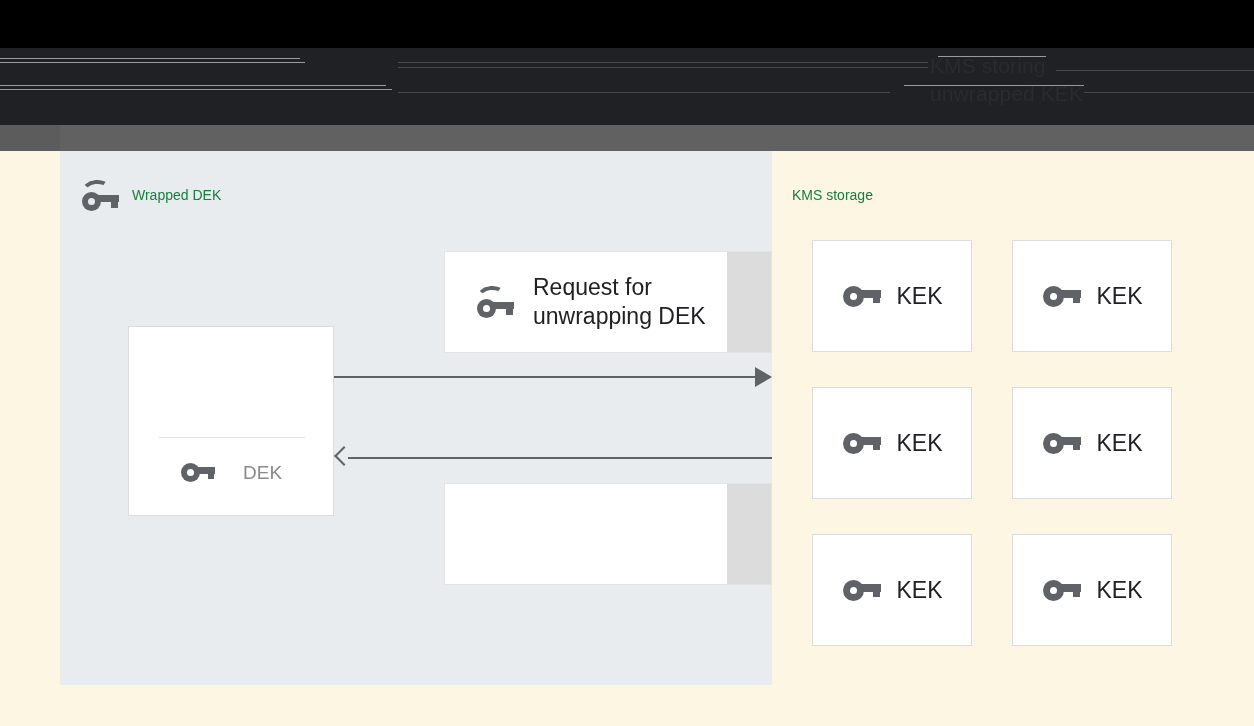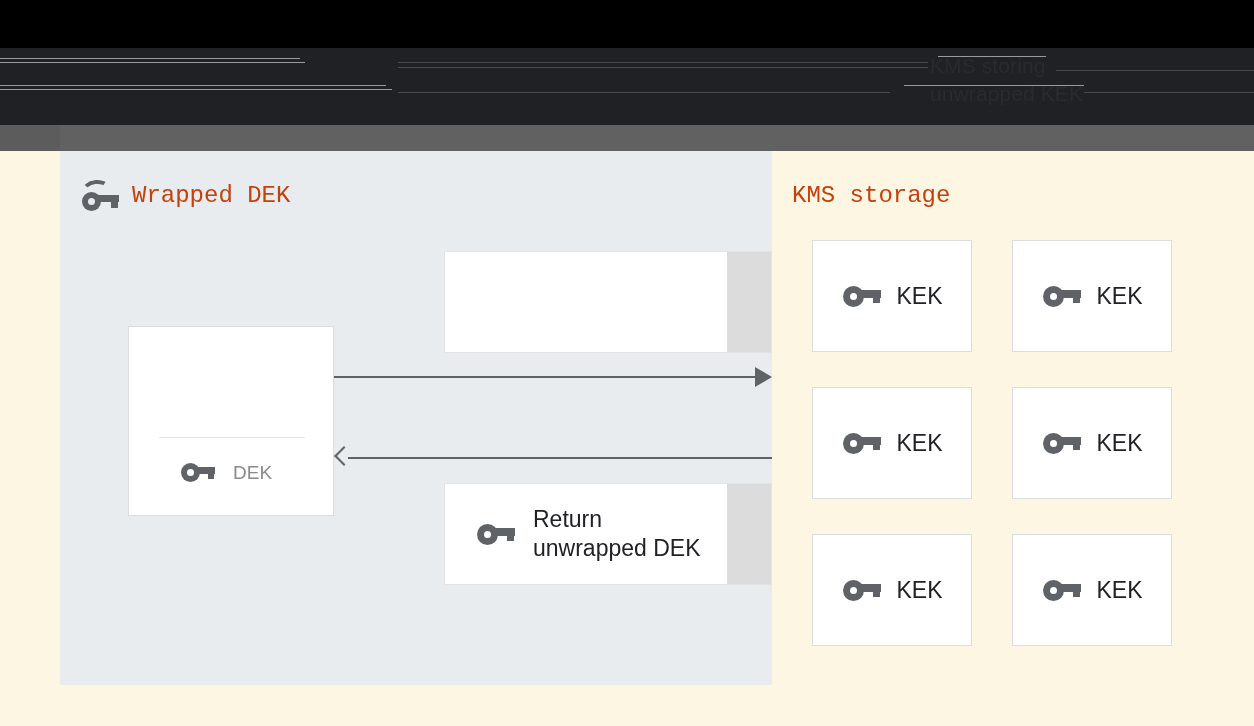--- a/index.html
+++ b/index.html
@@ -54,25 +54,24 @@
     background: #e8ecef;
   }
   .panel-right {
     position: absolute; left: 772px; top: 151px;
     width: 482px; height: 534px;
     background: #fdf6e3;
   }
 
   .panel-title {
     position: absolute;
-    color: #c2410c;
-    font-size: 24px;
+    color: #15803d;
+    font-size: 14px;
     line-height: 19px;
     white-space: nowrap;
-    font-family: Liberation Mono, monospace;
   }
   #wrapped-title { left: 132px; top: 186px; }
   #kms-title     { left: 792px; top: 186px; }
 
   
   .key { position: relative; display: inline-block; }
   .key .bow {
     position: absolute; left: 0; top: 0;
     border-radius: 50%;
     background: #5f6368;
@@ -112,21 +111,21 @@
   #data-chunk-label {
     font-size: 23px; line-height: 28px; color: #202124;
     white-space: pre-line;
   }
   #data-chunk-divider {
     position: absolute; left: 30px; top: 110px; width: 146px; height: 1px;
     background: #e3e3e3;
   }
   #dek-row {
     position: absolute; left: 52px; top: 134px;
-    display: flex; align-items: center; gap: 18px;
+    display: flex; align-items: center; gap: 28px;
   }
   #dek-label { font-size: 19px; color: #8a8a8a; line-height: 19px; }
 
   
   .msg-card {
     position: absolute; left: 444px;
     width: 328px; height: 102px;
     background: #fff;
     border: 1px solid #e4e4e4;
   }
@@ -228,35 +227,36 @@
         <div class="shaft" style="left:16px;top:6px;width:18px;height:7px;"></div>
         <div class="tooth" style="left:27px;top:6px;width:6px; height:12px;"></div>
       </div>
       <div id="dek-label">DEK</div>
     </div>
   </div>
 
   <div class="msg-card" id="msg-request">
     <div class="white"></div>
     <div class="strip"></div>
+    <div class="msg-inner">
+      <div class="key" style="width:40px;height:32px;">
+        <div class="arc" style="left:2px; top:0;   width:28px;height:20px;border-width:4px;transform:rotate(-8deg);"></div>
+        <div class="bow" style="left:2px; top:13px;width:19px;height:19px;"></div>
+        <div class="tooth" style="left:8px; top:19px;width:7px; height:7px;background:#fff;border-radius:50%;"></div>
+        <div class="shaft" style="left:18px;top:16px;width:21px;height:7px;"></div>
+        <div class="tooth" style="left:31px;top:16px;width:7px; height:13px;"></div>
+      </div>
+      <div class="msg-label">Request for
+unwrapping DEK</div>
+    </div>
   </div>
 
   <div class="msg-card" id="msg-return">
     <div class="white"></div>
     <div class="strip"></div>
-    <div class="msg-inner">
-      <div class="key" style="width:40px;height:24px;">
-        <div class="bow" style="left:2px; top:2px; width:21px;height:21px;"></div>
-        <div class="tooth" style="left:9px; top:9px; width:7px; height:7px;background:#fff;border-radius:50%;"></div>
-        <div class="shaft" style="left:20px;top:6px; width:20px;height:8px;"></div>
-        <div class="tooth" style="left:32px;top:6px; width:7px; height:13px;"></div>
-      </div>
-      <div class="msg-label">Return
-unwrapped DEK</div>
-    </div>
   </div>
 
   <div class="arrow-line" id="arrow-right-line"></div>
   <div id="arrow-right-head"></div>
   <div class="arrow-line" id="arrow-left-line"></div>
   <div id="arrow-left-head"></div>
 
   <div class="panel-right"></div>
   <div class="panel-title" id="kms-title">KMS storage</div>
 

